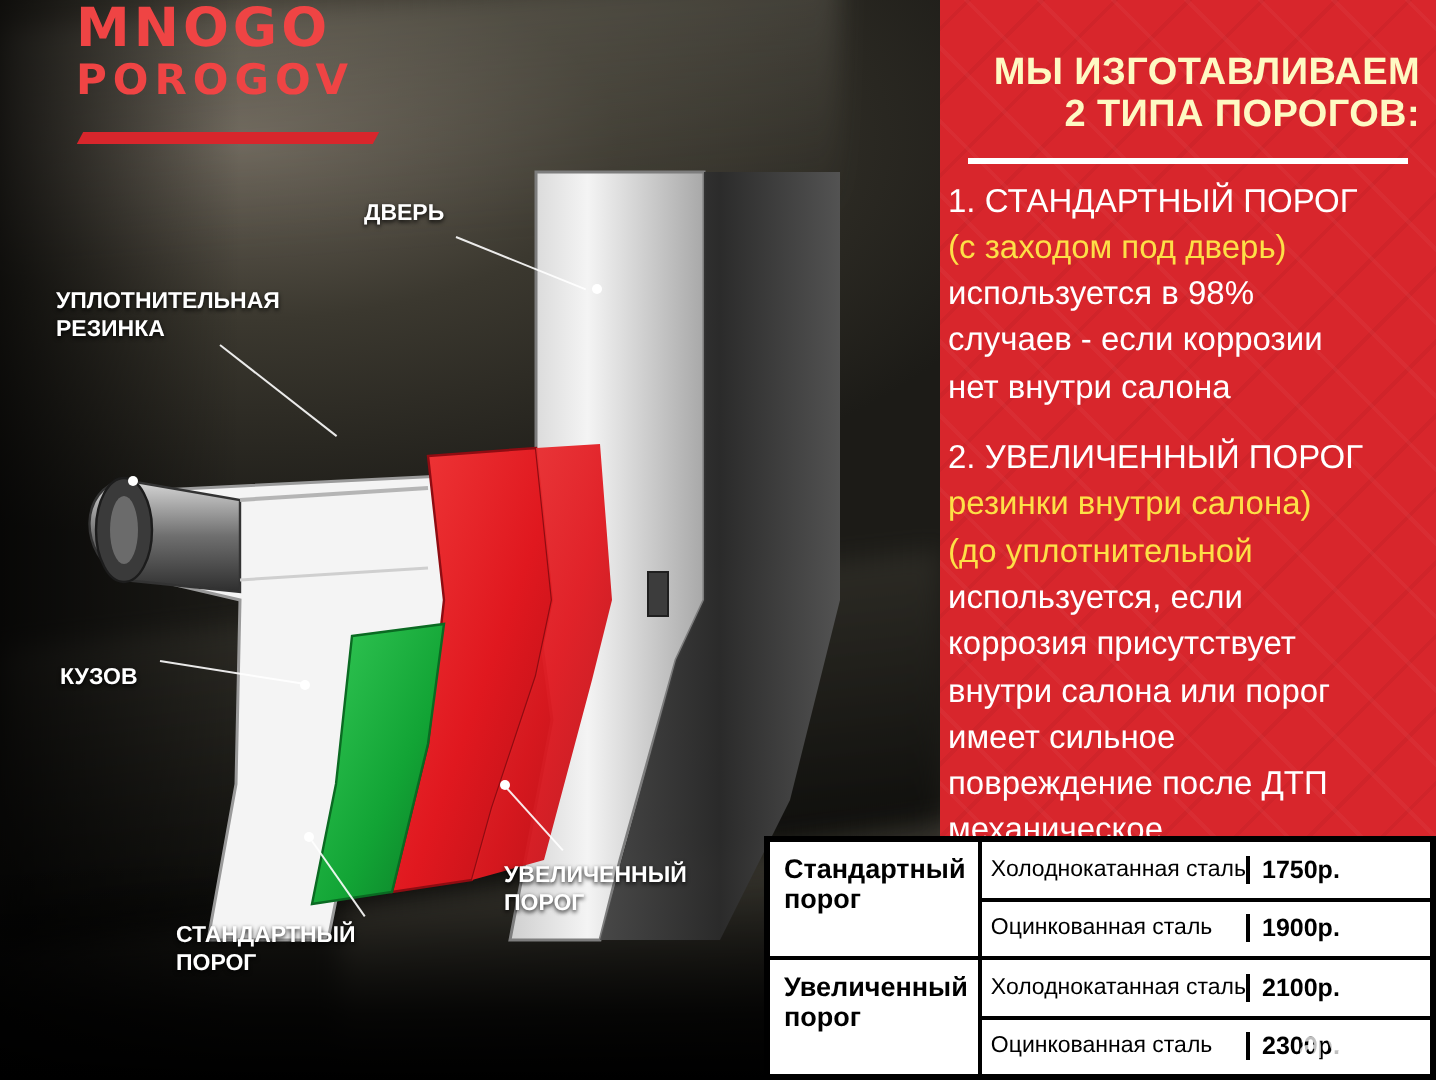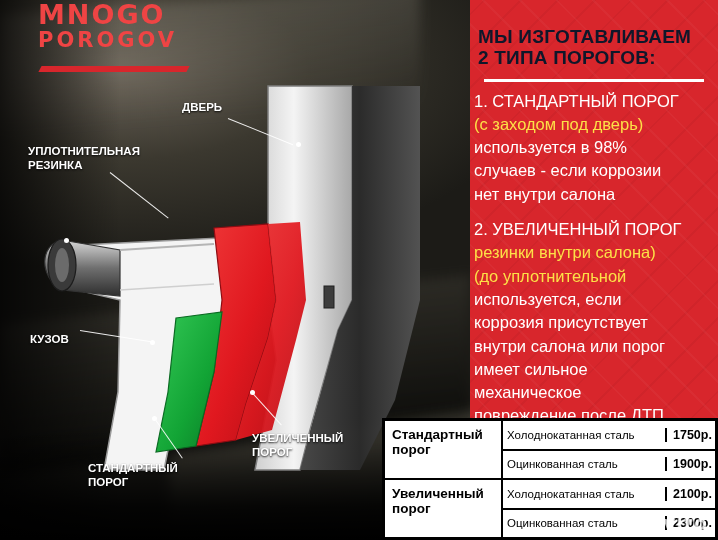--- a/index.html
+++ b/index.html
@@ -56,22 +56,22 @@
   }
   .red-panel .pattern {
     position: absolute; inset: 0;
     background-image:
       repeating-linear-gradient(45deg, rgba(255,255,255,0.05) 0 2px, rgba(255,255,255,0) 2px 26px),
       repeating-linear-gradient(-45deg, rgba(0,0,0,0.05) 0 2px, rgba(0,0,0,0) 2px 26px);
     opacity: 0.7;
   }
   .red-head {
     position: relative;
-    text-align: left;
-    color: #0f172a;
+    text-align: right;
+    color: #fef9c3;
     font-weight: bold;
     font-size: 19px;
     line-height: 1.12;
     padding: 26px 8px 0 8px;
     letter-spacing: 0.2px;
   }
   .red-rule {
     position: relative;
     margin: 10px 14px 0 14px;
     height: 3px;
@@ -126,21 +126,21 @@
   .pt-row:last-child { border-bottom: none; justify-content: space-between; }
   .pt-item {
     flex: 1;
     font-size: 11.5px;
     color: #000;
     padding-left: 4px;
     white-space: nowrap;
     overflow: hidden;
   }
   .pt-price {
-    width: 50px;
+    width: 92px;
     box-sizing: border-box;
     border-left: 2px solid #000;
     font-weight: bold;
     font-size: 12.5px;
     color: #000;
     padding-left: 6px;
   }
 
   
   .logo {
@@ -334,22 +334,22 @@
       <div class="block-gap"></div>
 
       <div>
         <p>2. УВЕЛИЧЕННЫЙ ПОРОГ</p>
         <p class="accent">резинки внутри салона)</p>
         <p class="accent">(до уплотнительной</p>
         <p>используется, если</p>
         <p>коррозия присутствует</p>
         <p>внутри салона или порог</p>
         <p>имеет сильное</p>
+        <p>повреждение после ДТП</p>
         <p>механическое</p>
-        <p>повреждение после ДТП</p>
       </div>
     </div>
   </div>
 
   <div class="price-table">
 
     <div class="pt-group">
       <div class="pt-name">
         <div>Стандартный</div>
         <div>порог</div>

